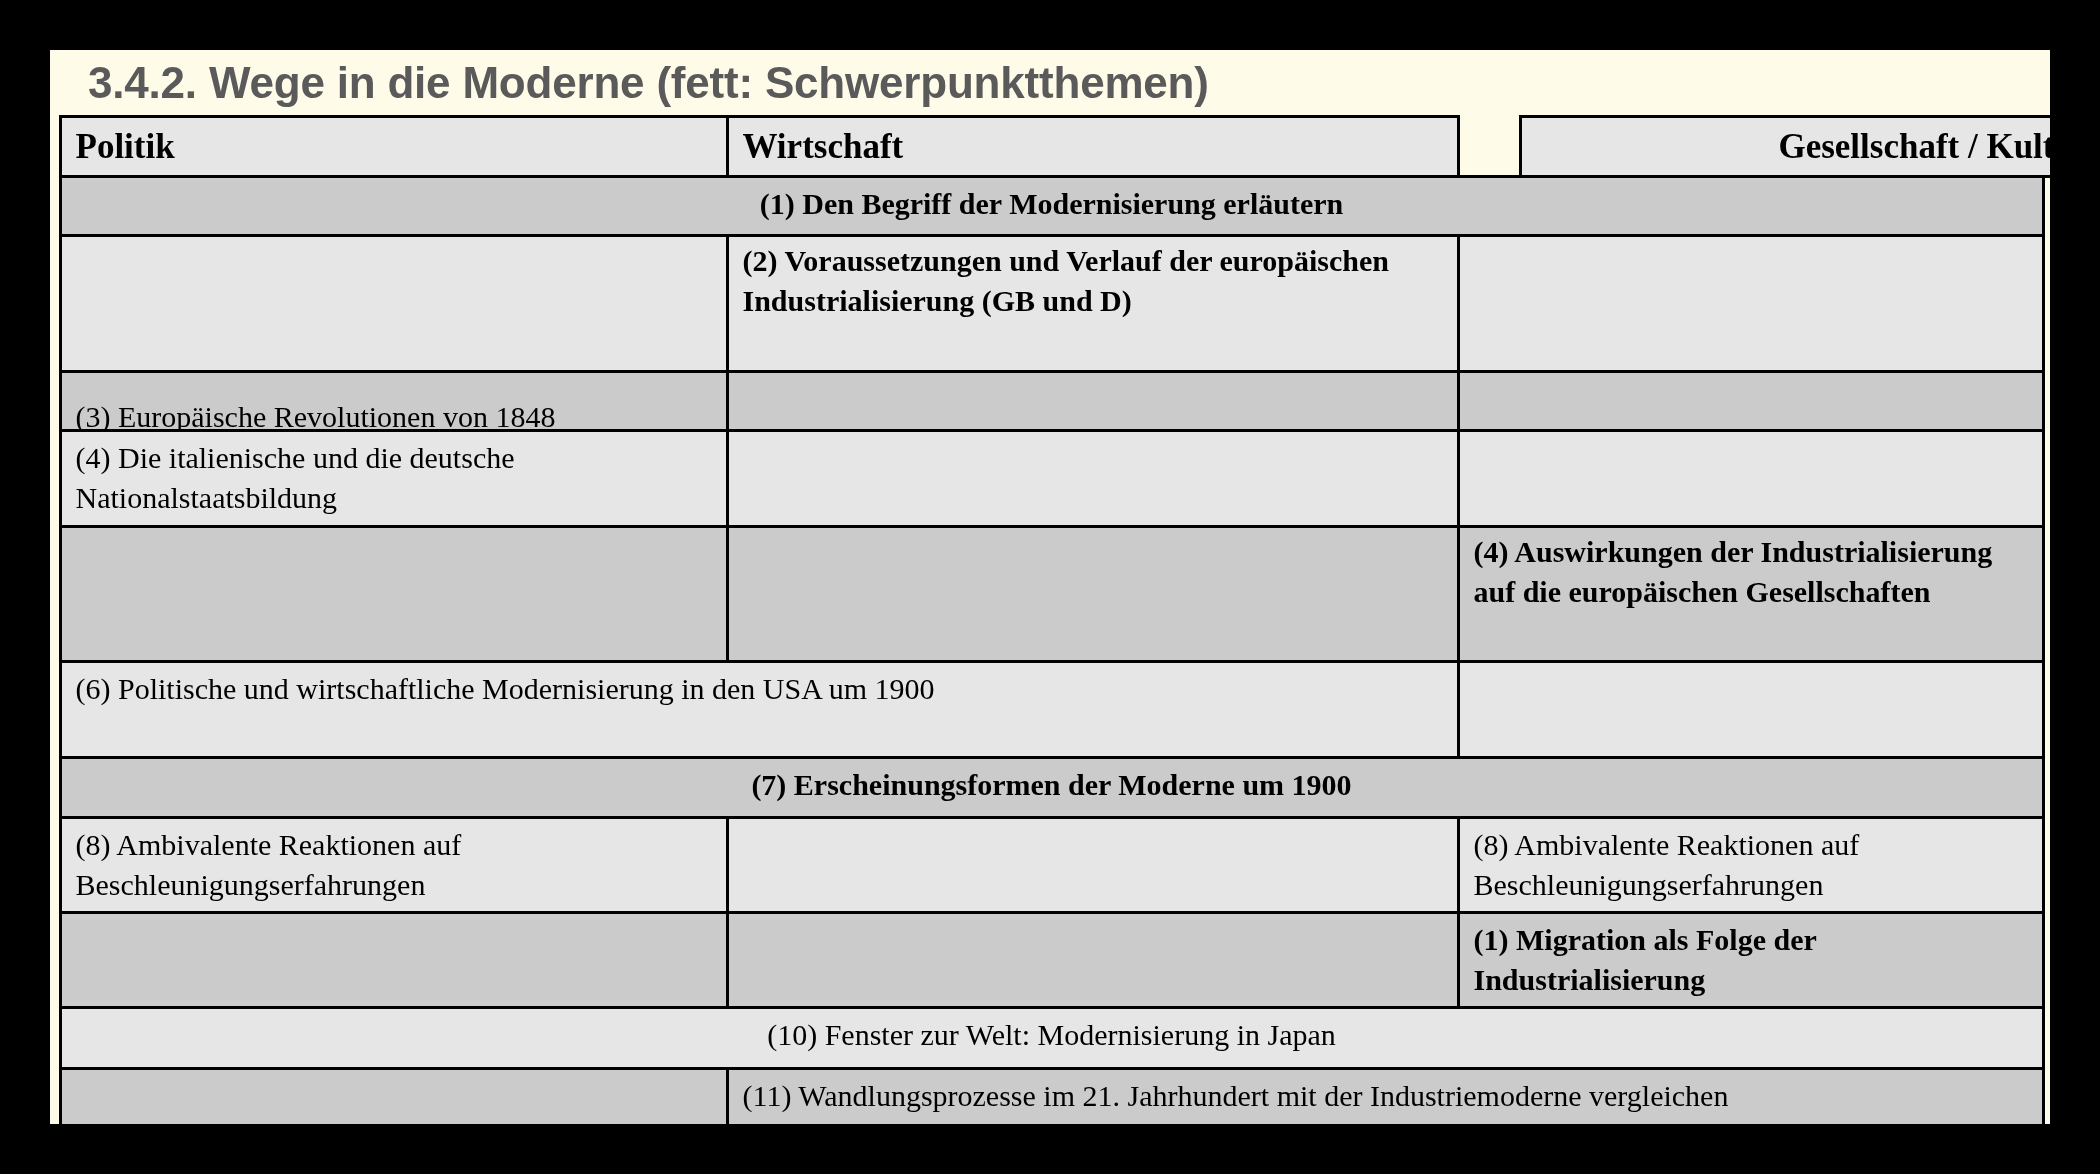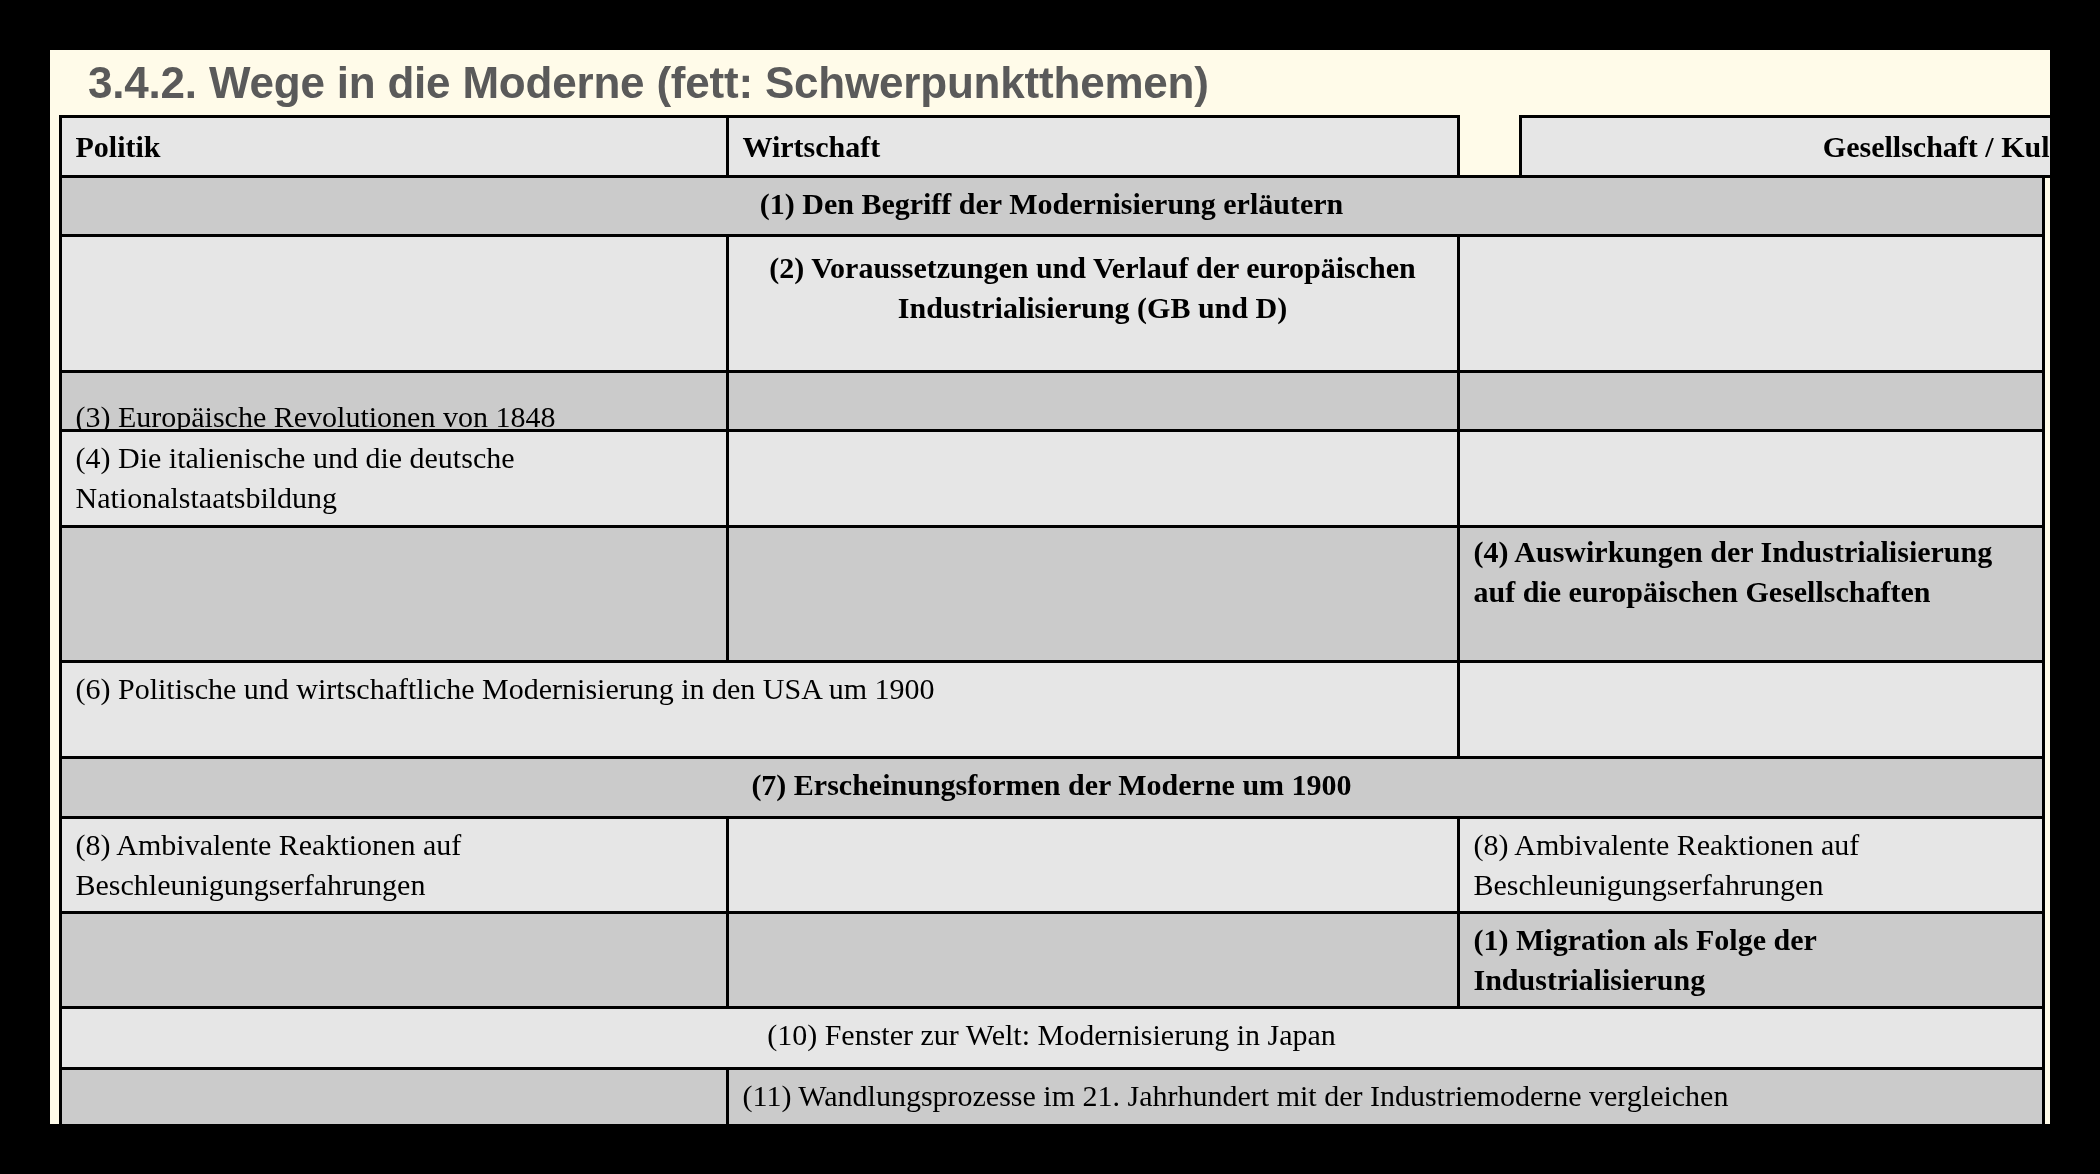--- a/index.html
+++ b/index.html
@@ -7,38 +7,38 @@
   .panel { position:absolute; left:50px; top:50px; width:2000px; height:1074px; background:#fffbe9; overflow:hidden; }
   .title { position:absolute; left:38px; top:8px; font-family:"Liberation Sans", sans-serif; font-weight:bold; font-size:44px; color:#5a5a5a; white-space:nowrap; letter-spacing:-0.2px; }
   .table { position:absolute; left:10px; top:66px; width:1983px; height:1020px; }
   .cell { position:absolute; box-sizing:border-box; border:3px solid #000; margin:-1.5px 0 0 -1.5px;
           font-family:"Liberation Serif", serif; font-size:30px; line-height:40px; color:#000;
           padding:6px 14px; overflow:hidden; }
   .light { background:#e6e6e6; }
   .dark { background:#cbcbcb; }
   .bold { font-weight:bold; }
   .center { text-align:center; }
-  .hdr { font-weight:bold; font-size:30px; padding-top:9px; }
+  .hdr { font-weight:bold; font-size:35px; padding-top:9px; }
 </style>
 </head>
 <body>
 
 <div class="panel">
   <div class="title">3.4.2. Wege in die Moderne (fett: Schwerpunktthemen)</div>
 
   <div class="table">
 
     <div class="cell light hdr" style="left:0;top:0;width:670px;height:63px;">Politik</div>
     <div class="cell light hdr" style="left:667px;top:0;width:734px;height:63px;">Wirtschaft</div>
     <div class="cell light hdr" style="left:1460px;top:0;width:588px;height:63px;text-align:right;">Gesellschaft / Kultur</div>
 
     <div class="cell dark bold center" style="left:0;top:60px;width:1986px;height:62px;">(1) Den Begriff der Modernisierung erläutern</div>
 
     <div class="cell light" style="left:0;top:119px;width:670px;height:139px;"></div>
-    <div class="cell light bold" style="left:667px;top:119px;width:734px;height:139px;padding-top:11px;text-align:center;"><span>(2) Voraussetzungen und Verlauf der europäischen Industrialisierung (GB und D)</span></div>
+    <div class="cell light bold" style="left:667px;top:119px;width:734px;height:139px;padding-top:4px;"><span>(2) Voraussetzungen und Verlauf der europäischen Industrialisierung (GB und D)</span></div>
     <div class="cell light" style="left:1398px;top:119px;width:588px;height:139px;"></div>
 
     <div class="cell dark" style="left:0;top:255px;width:670px;height:62px;padding-top:24px;">(3) Europäische Revolutionen von 1848</div>
     <div class="cell dark" style="left:667px;top:255px;width:734px;height:62px;"></div>
     <div class="cell dark" style="left:1398px;top:255px;width:588px;height:62px;"></div>
 
     <div class="cell light" style="left:0;top:314px;width:670px;height:99px;">(4) Die italienische und die deutsche Nationalstaatsbildung</div>
     <div class="cell light" style="left:667px;top:314px;width:734px;height:99px;"></div>
     <div class="cell light" style="left:1398px;top:314px;width:588px;height:99px;"></div>
 

